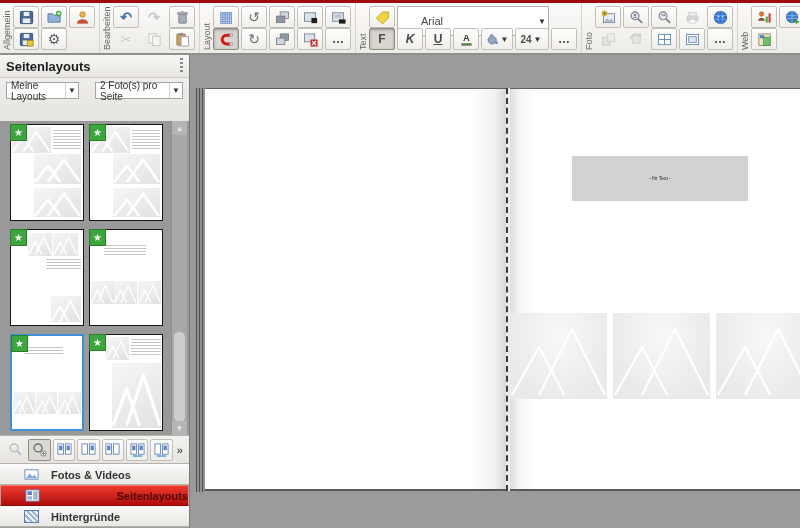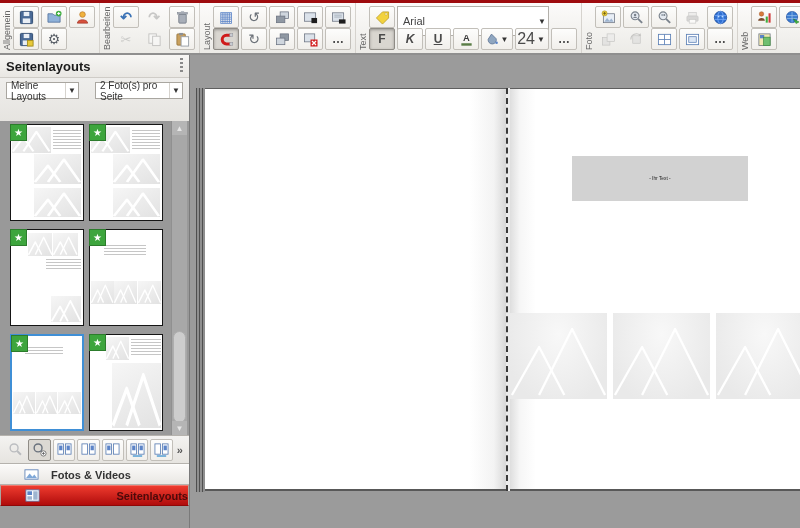--- a/index.html
+++ b/index.html
@@ -10,21 +10,21 @@
 .group{display:flex;padding:3px 4px 3px 2px;border-right:1px solid #d6d3ce}
 .glabel{writing-mode:vertical-rl;transform:rotate(180deg);font-size:9px;color:#666;display:flex;align-items:center;margin:0 1px;line-height:9px}
 .grows{display:flex;flex-direction:column;justify-content:space-between}
 .grow{display:flex;gap:2px;height:22px}
 .btn{width:26px;height:22px;border:1px solid #c2bfb9;border-radius:2px;background:linear-gradient(#fdfdfc,#f1efeb);display:flex;align-items:center;justify-content:center;cursor:pointer;position:relative}
 .btn.disabled{border-color:transparent;background:none;filter:grayscale(1);opacity:.45}
 .btn.active{background:#d9d6d0;border-color:#8f8c86;box-shadow:inset 0 1px 3px rgba(0,0,0,.3)}
 .btn .lab{font-weight:bold;font-size:12px;color:#4a4a4a}
 .lab.it{font-style:italic}.lab.un{text-decoration:underline}
 .ic{display:flex;align-items:center;justify-content:center}
-.combo{height:30px;background:#fff;border:1px solid #b3b0aa;display:flex;align-items:center;justify-content:space-between;font-size:11px;color:#444;padding-left:5px}
+.combo{height:30px;background:#fff;border:1px solid #b3b0aa;display:flex;align-items:center;justify-content:space-between;font-size:11px;color:#444;padding-left:23px}
 .caret{font-size:8px;color:#333;padding:0 2px}
 .sidebar{position:absolute;left:0;top:55px;width:190px;height:473px;background:#9a9a9a;border-right:1px solid #7a7a7a;display:flex;flex-direction:column}
 .sb-header{height:23px;background:linear-gradient(#f7f6f4,#e9e7e3);border-bottom:1px solid #cfccc7;display:flex;align-items:center;justify-content:space-between;padding:0 6px;flex:none}
 .sb-title{font-weight:bold;font-size:13px;color:#1c1c1c}
 .grip{width:3px;height:16px;background:repeating-linear-gradient(to bottom,#8a8a8a 0 2px,transparent 2px 4px);cursor:pointer}
 .sb-filters{flex:none;height:43px;background:linear-gradient(#efeeec,#e6e4e0);padding:4px 6px 0;display:flex;flex-direction:row;gap:16px}
 .sel{height:17px;background:#fff;border:1px solid #a9a6a0;display:flex;align-items:center;justify-content:space-between;font-size:10px;color:#333;padding-left:4px;cursor:pointer}
 .sel .sc{width:14px;height:15px;display:flex;align-items:center;justify-content:center;border-left:1px solid #d6d3ce}
 .thumbs{flex:none;height:314px;background:#999;position:relative}
 .thumb{position:absolute;width:74px;height:97px;background:#fff;border:1px solid #151515;cursor:pointer}
@@ -278,21 +278,21 @@
             <div class="btn" style="width: 32px;">
               <span class="ic">
                 <svg viewBox="0 0 16 16" width="15" height="15">
                   <path d="M8 2.2l5 5a4.4 4.4 0 1 1-8.6.6z" fill="#8fa6c0" stroke="#5a7090" stroke-width=".8"></path>
                   <circle cx="13.4" cy="11.5" r="1.4" fill="#5b84c8"></circle>
                 </svg>
               </span>
               <span class="caret">▼</span>
             </div>
             <div class="btn" style="width: 34px;">
-              <span class="lab" style="font-size:16px;font-weight:normal">24</span>
+              <span class="lab" style="font-size:10px;font-weight:bold">24</span>
               <span class="caret">▼</span>
             </div>
             <div class="btn">
               <span class="lab">…</span>
             </div>
           </div>
         </div>
       </div>
       <div class="group">
         <div class="glabel">Foto</div>
@@ -665,20 +665,26 @@
           <span class="ic">
             <svg viewBox="0 0 16 16" width="15" height="15">
               <rect x="1" y="2" width="14" height="12" fill="#fff" stroke="#5b7fb5" stroke-width=".9"></rect>
               <rect x="2.5" y="3.5" width="5" height="4" fill="#5b84c8"></rect>
               <rect x="8.8" y="3.5" width="4.7" height="9" fill="#9db4d0"></rect>
               <rect x="2.5" y="8.8" width="5" height="3.7" fill="#9db4d0"></rect>
             </svg>
           </span>
           <span>Seitenlayouts</span>
         </div>
+        <div class="nav">
+          <span class="ic">
+            <span class="hatch"></span>
+          </span>
+          <span>Hintergründe</span>
+        </div>
       </div>
   </div>
 
   <div class="canvas">
     <div class="binding"></div>
     <div class="pageL"></div>
     <div class="spine"></div>
     <div class="pageR">
       <div class="tbox">
         <span>- Ihr Text -</span>

